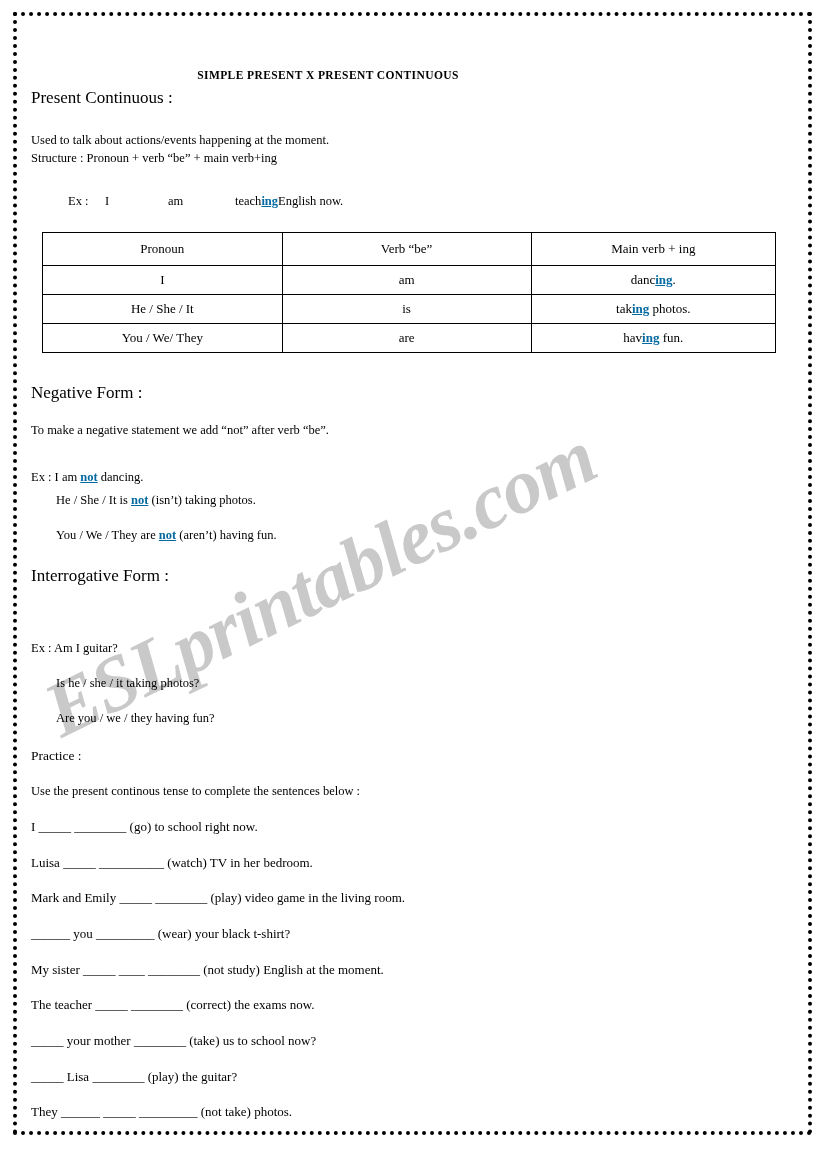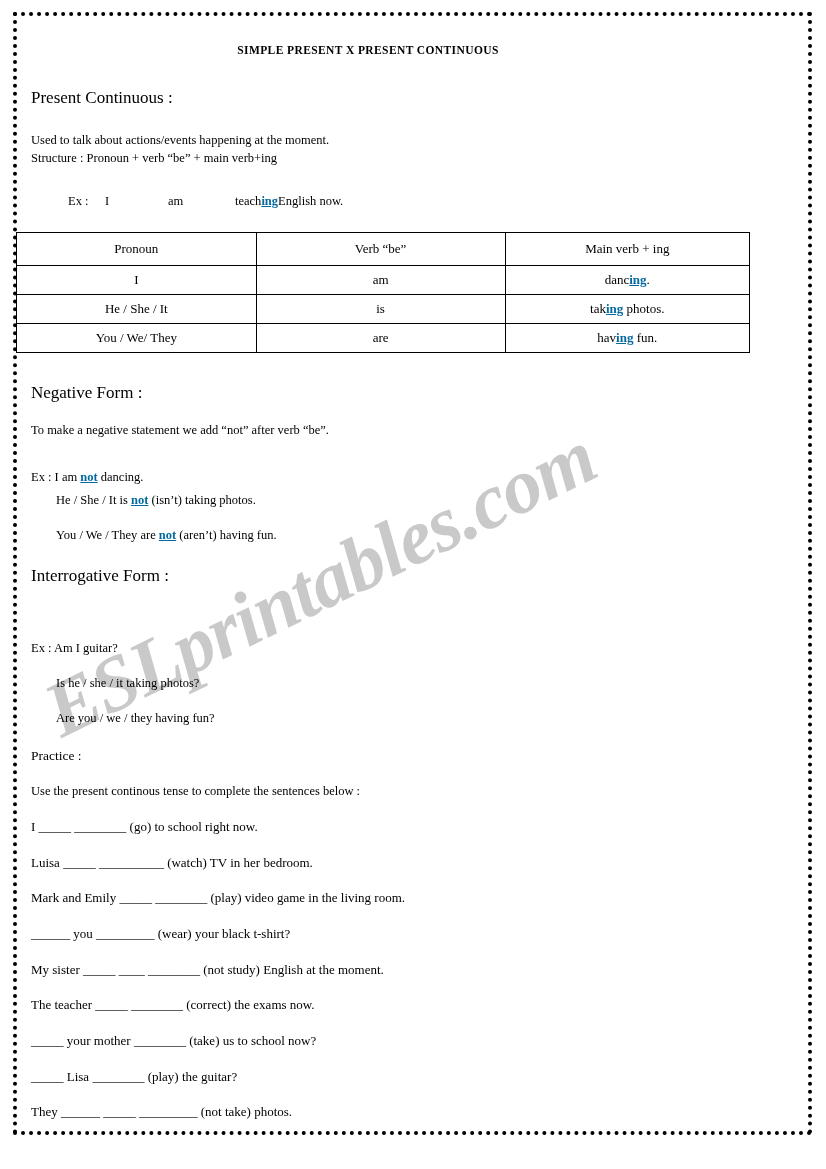--- a/index.html
+++ b/index.html
@@ -61,27 +61,26 @@
     top: 0;
     width: 826px;
     height: 1169px;
     z-index: 2;
   }
 
   .abs { position: absolute; }
 
   #doc-title {
     left: 0;
-    top: 44px;
+    top: 69px;
     width: 656px;
     text-align: center;
     font-size: 11.5px;
     font-weight: bold;
     letter-spacing: 0.4px;
-    padding-left: 40px;
   }
 
   .section-heading {
     left: 31px;
     font-size: 17px;
     font-weight: normal;
     white-space: nowrap;
   }
 
   .body-line {
@@ -116,21 +115,21 @@
 
   
   #ex-structure { left: 68px; top: 194px; font-size: 12.5px; white-space: nowrap; }
   #ex-structure .c1 { display: inline-block; width: 37px; }
   #ex-structure .c2 { display: inline-block; width: 63px; }
   #ex-structure .c3 { display: inline-block; width: 67px; }
 
   
   #conj-table {
     position: absolute;
-    left: 16px;
+    left: 42px;
     top: 232px;
     width: 734px;
     border-collapse: collapse;
     font-size: 13px;
     background: transparent;
   }
   #conj-table td {
     border: 1px solid #000000;
     text-align: center;
     padding: 0;

